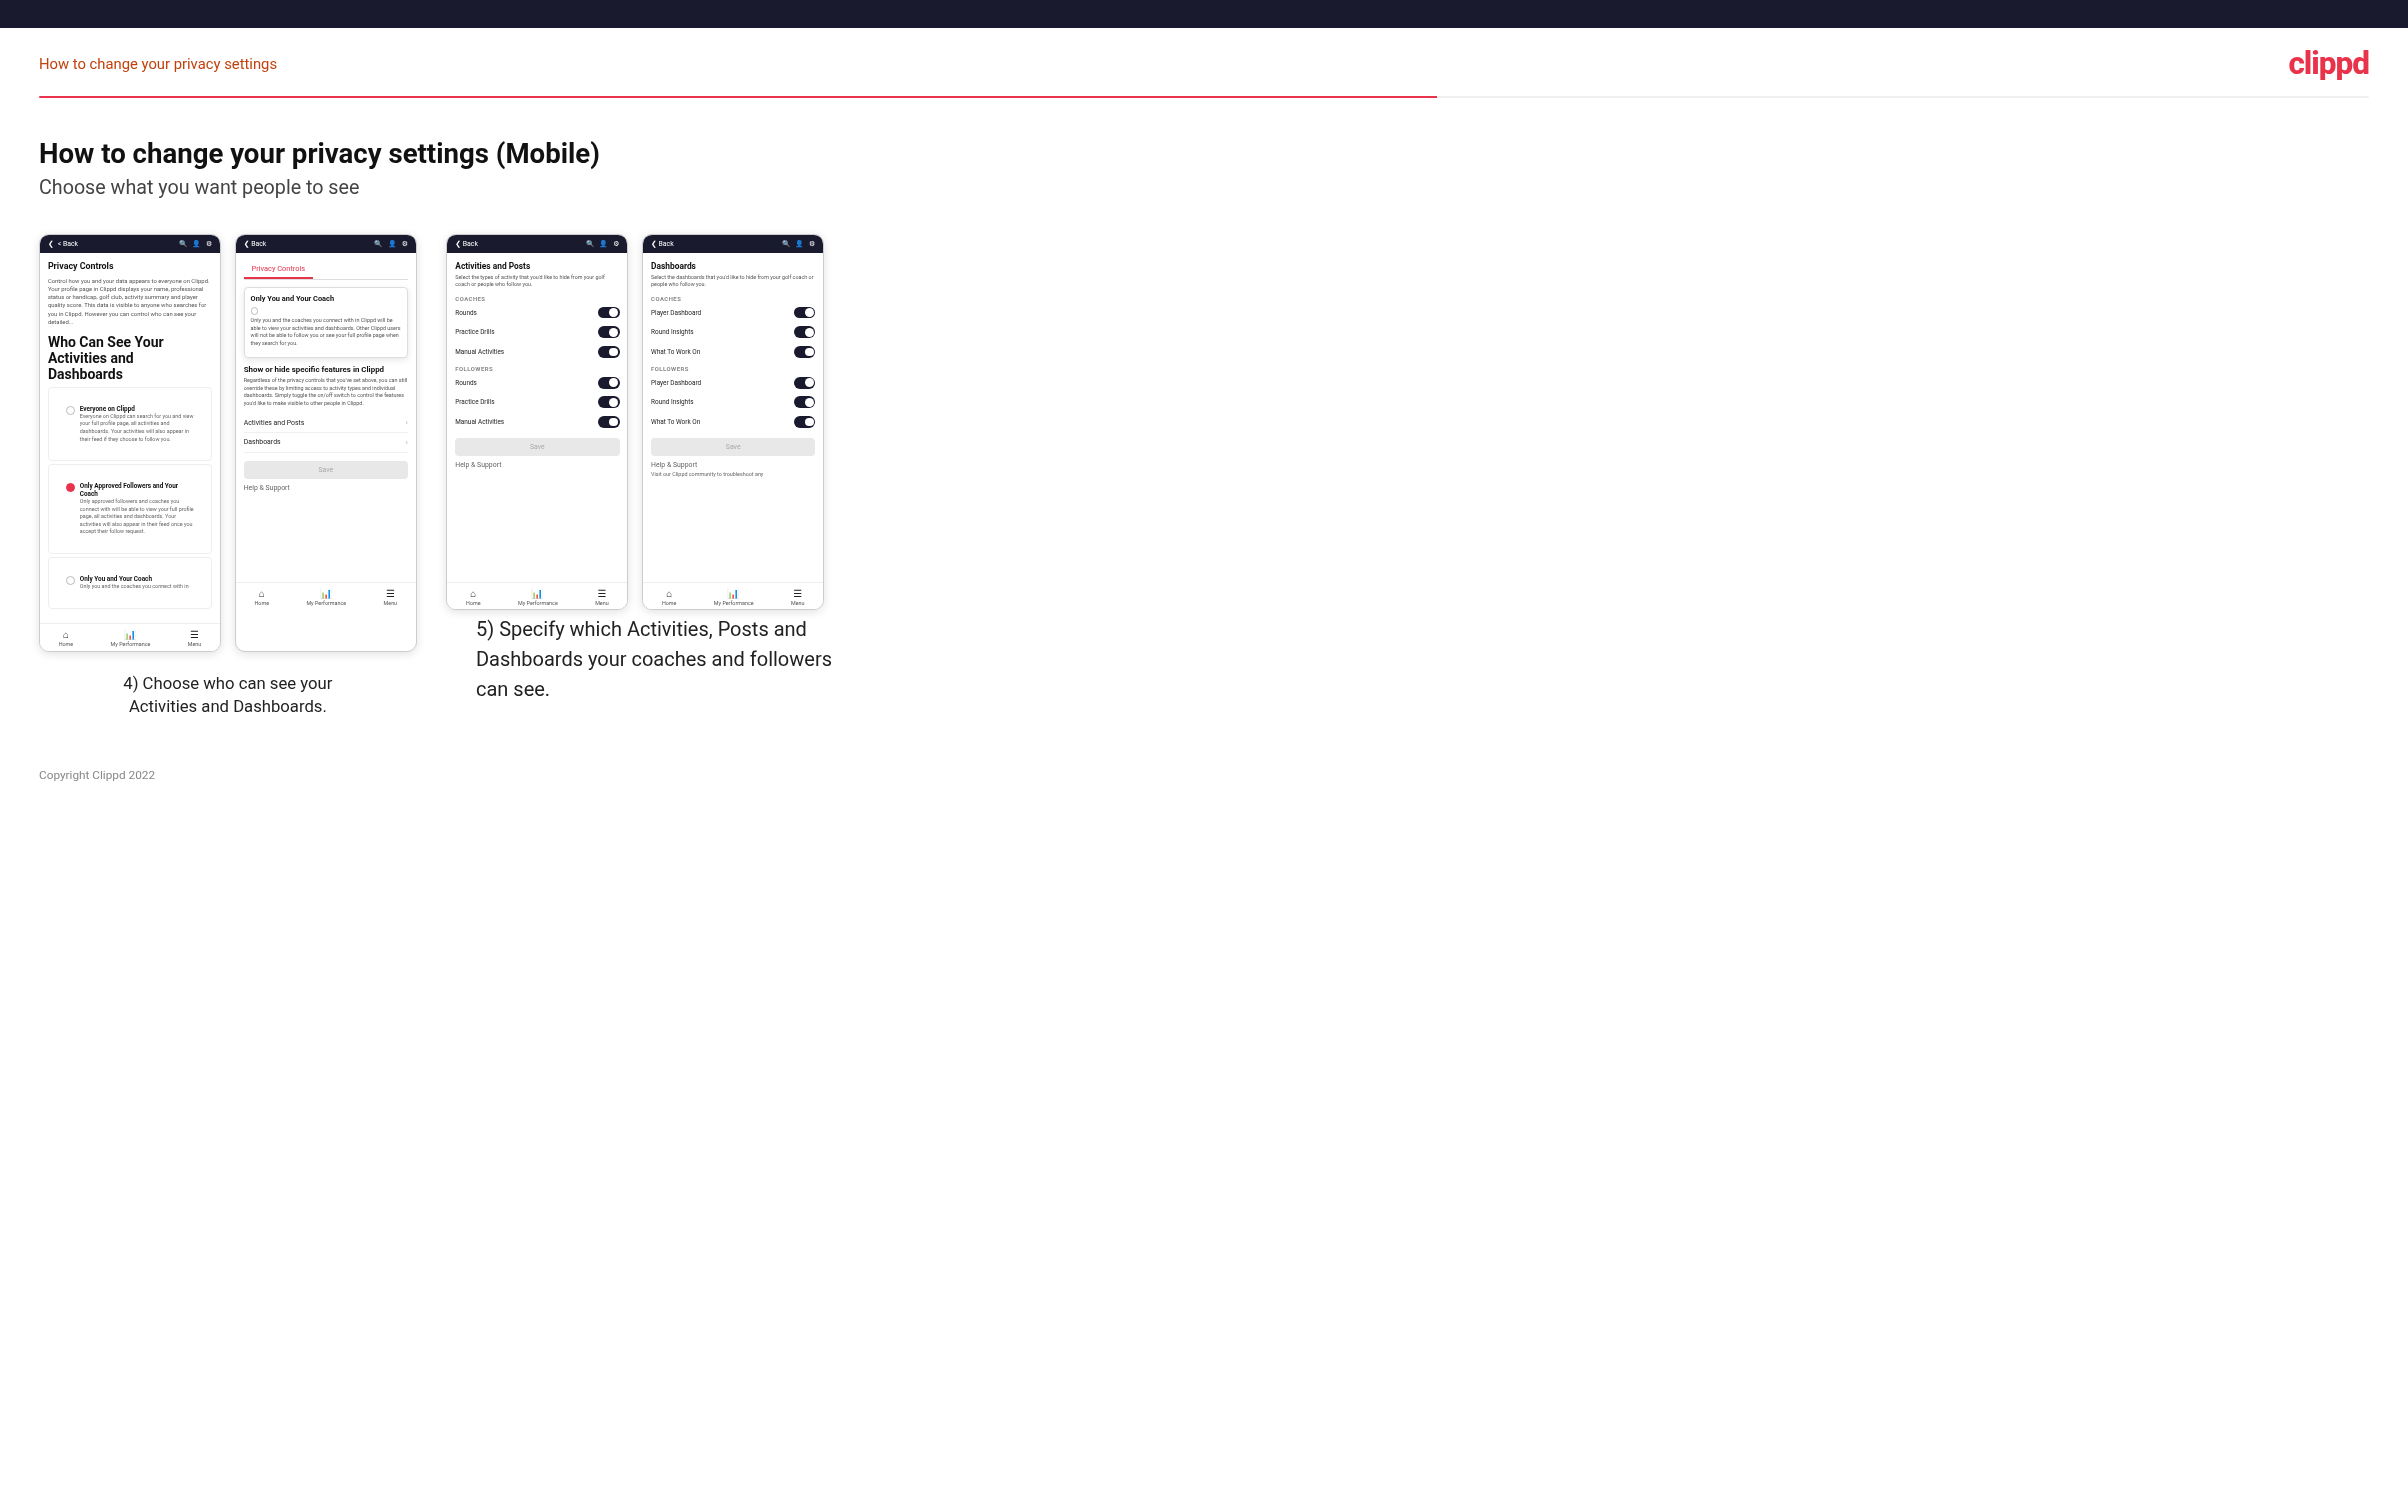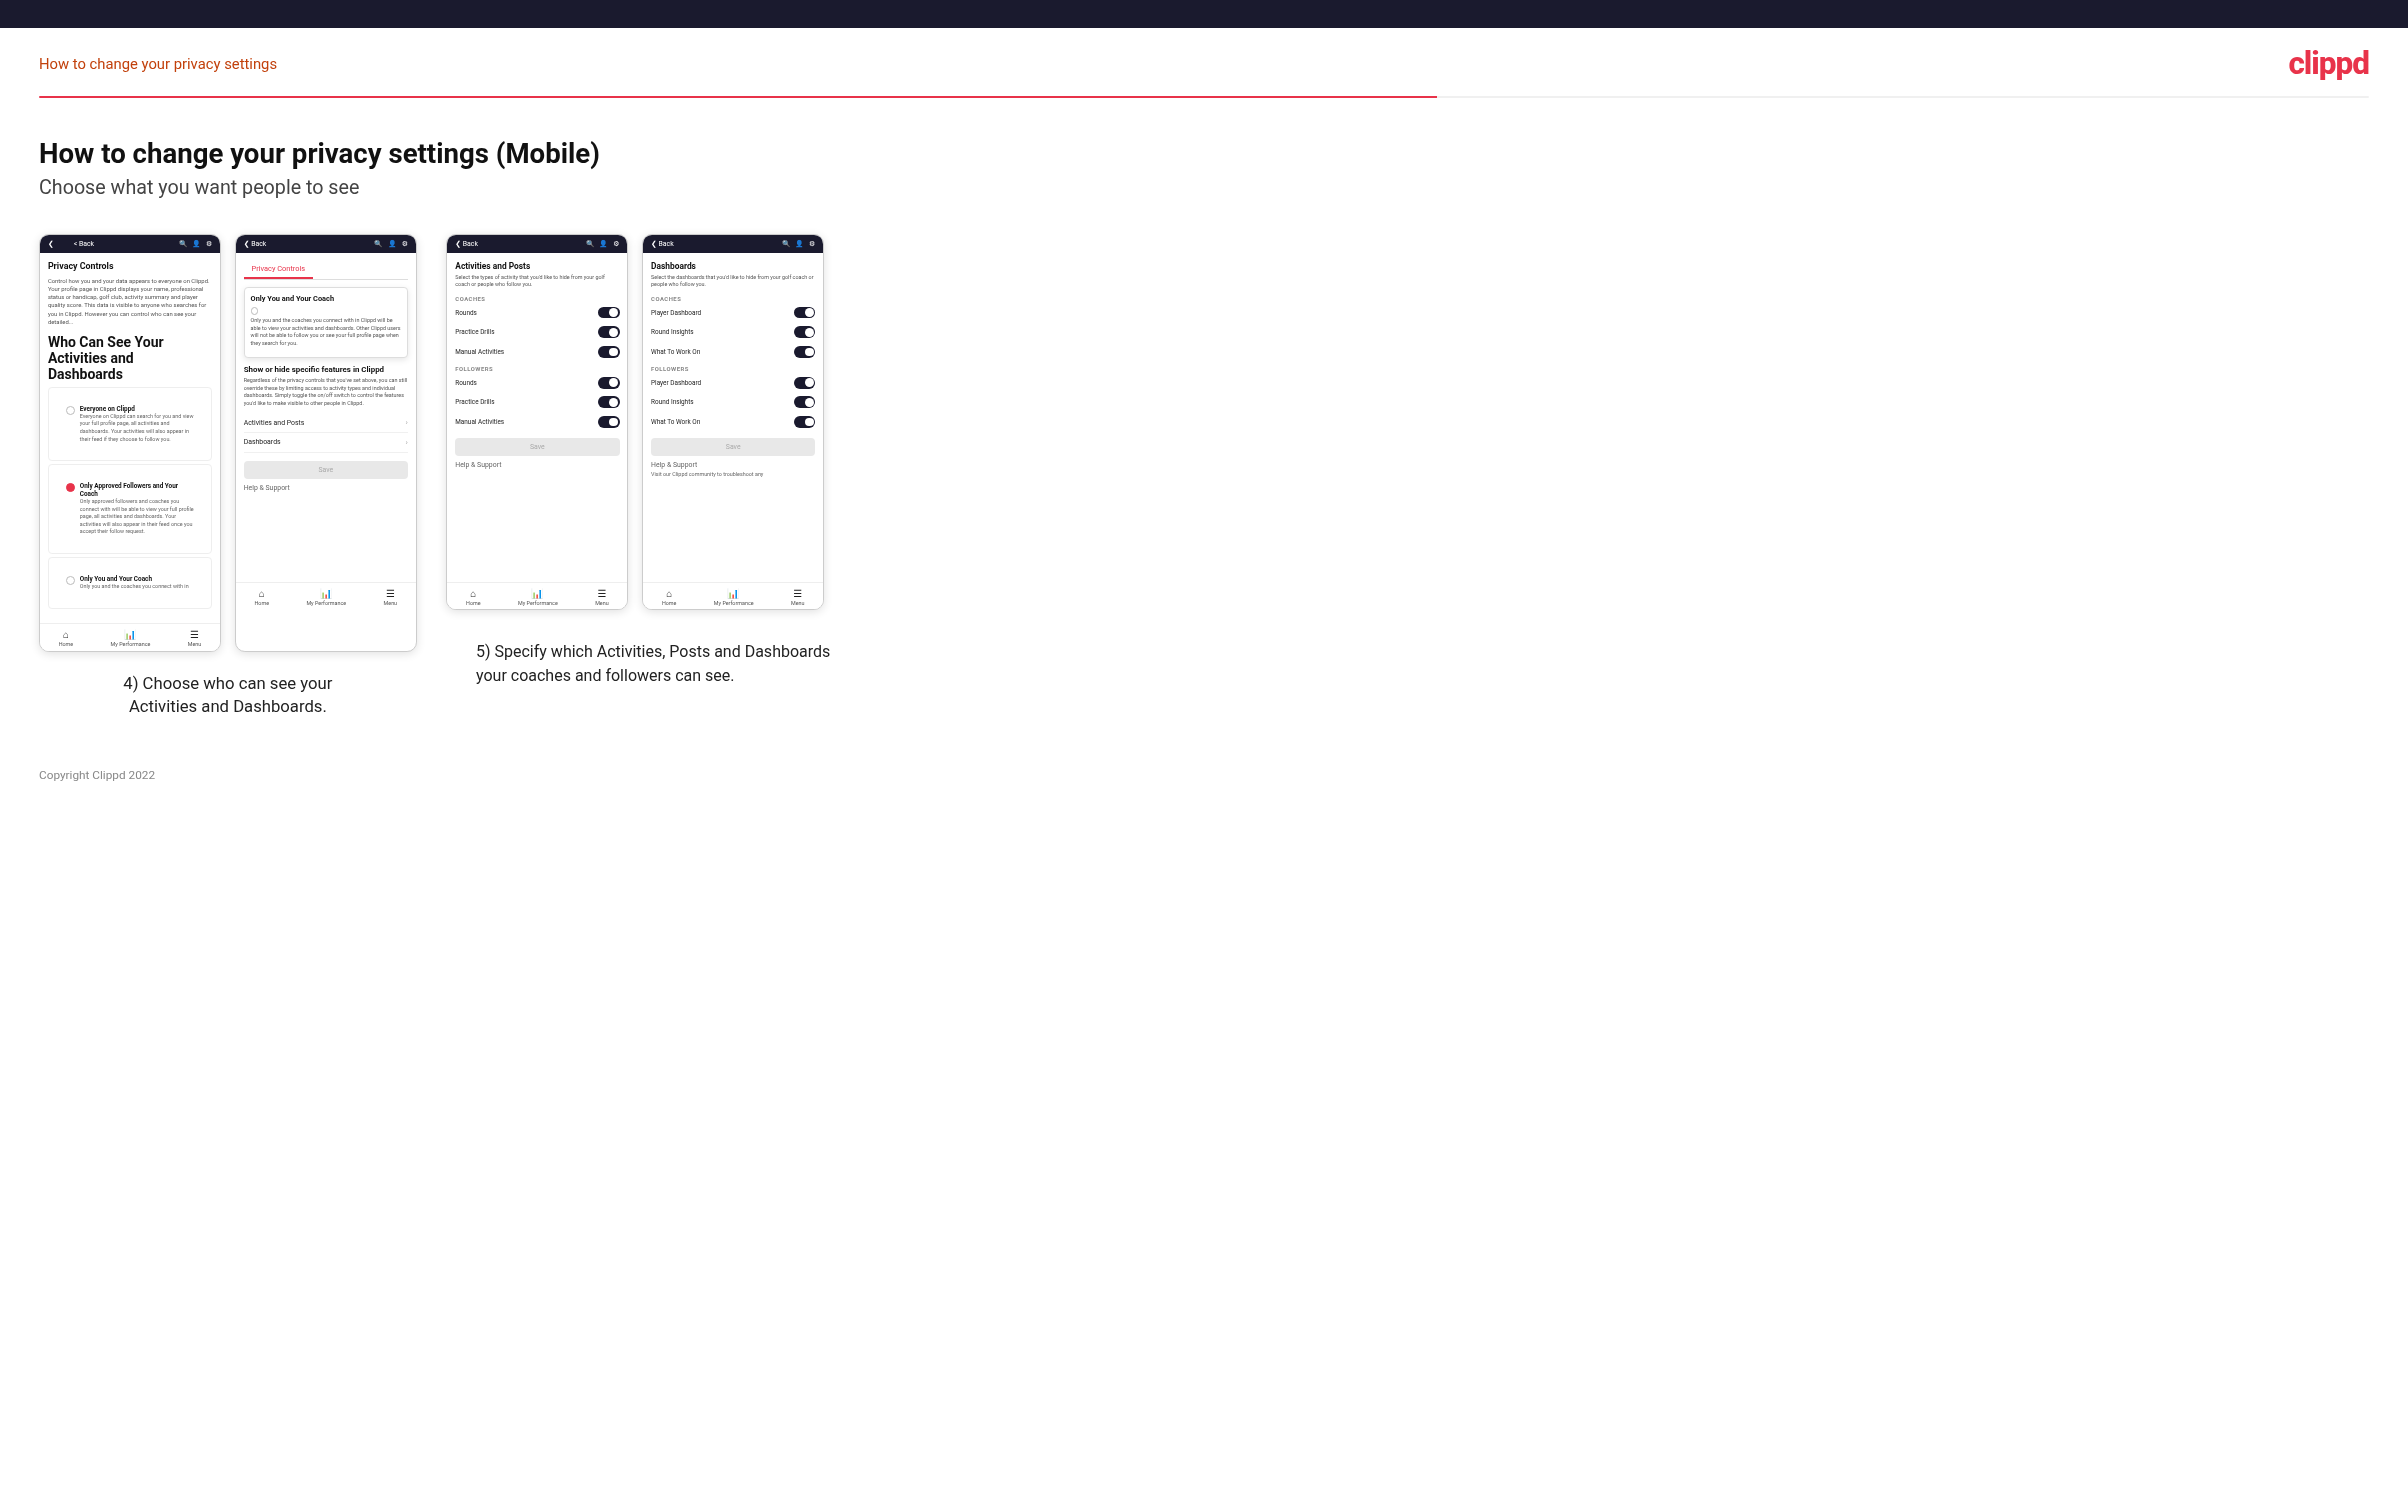--- a/index.html
+++ b/index.html
@@ -63,24 +63,24 @@
 
     .caption {
       font-size: 16.7px;
       color: #222;
       text-align: center;
       margin-top: 19.7px;
       max-width: 276px;
       line-height: 1.4;
     }
     .caption-large {
-      font-size: 16px;
+      font-size: 20px;
       color: #222;
       text-align: left;
-      margin-top: 30px;
+      margin-top: 4px;
       max-width: 374px;
       line-height: 1.5;
     }
 
     
     .phone-mockup {
       width: 182px;
       background: #fff;
       border: 1.5px solid #ccc;
       border-radius: 9.9px;
@@ -400,21 +400,21 @@
   <div class="page-heading">How to change your privacy settings (Mobile)</div>
   <div class="page-subheading">Choose what you want people to see</div>
 
   <div class="screenshots-section">
 
     <div class="left-group">
       <div class="phones-pair">
 
         <div class="phone-mockup">
           <div class="phone-nav-bar">
-            <span class="phone-nav-back">❮ <span style="margin-left:18px">&lt; Back</span></span>
+            <span class="phone-nav-back">❮ <span style="margin-left:2px">&lt; Back</span></span>
             <div class="phone-nav-icons">
               <span>🔍</span>
               <span>👤</span>
               <span>⚙</span>
             </div>
           </div>
           <div class="phone-body">
             <div class="privacy-controls-title">Privacy Controls</div>
             <div class="phone-section-desc">Control how you and your data appears to everyone on Clippd. Your profile page in Clippd displays your name, professional status or handicap, golf club, activity summary and player quality score. This data is visible to anyone who searches for you in Clippd. However you can control who can see your detailed...</div>
             <div class="phone-section-title">Who Can See Your Activities and Dashboards</div>

